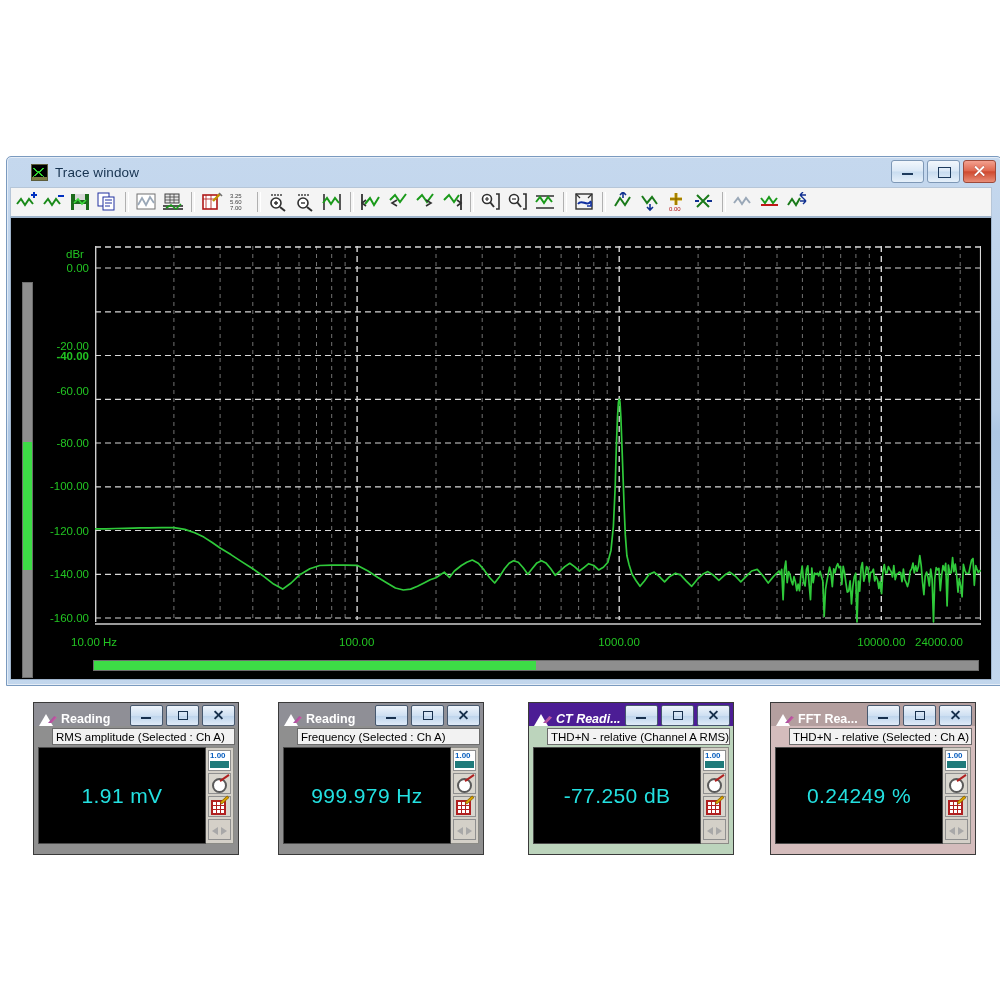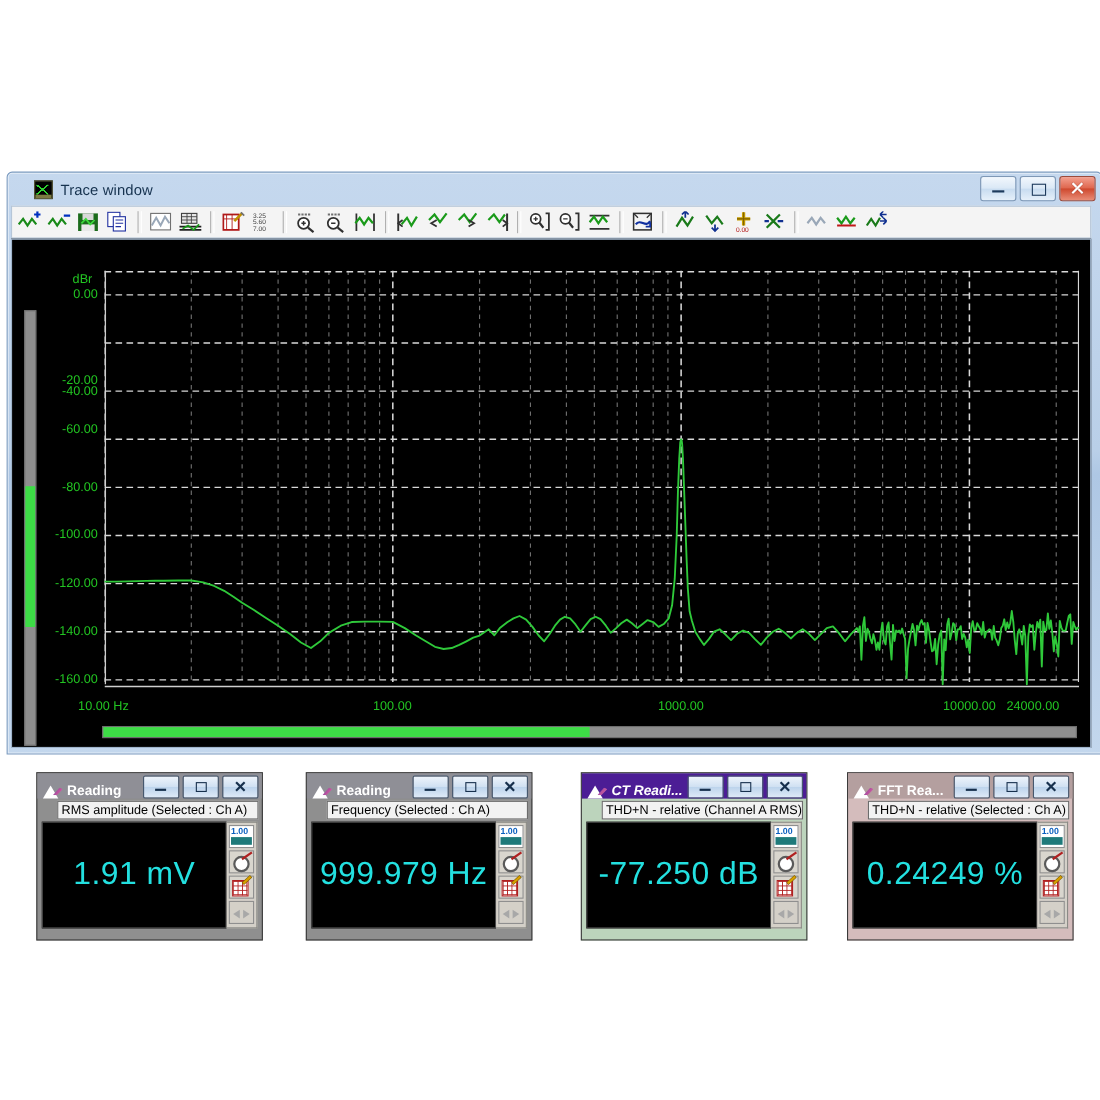--- a/index.html
+++ b/index.html
@@ -149,21 +149,21 @@
     margin:2px 3px 0 18px;height:17px;background:#f2f2f2;border:1px solid #6c6c6c;
     font-size:11.5px;color:#000;display:flex;align-items:center;padding-left:3px;
     box-sizing:border-box;white-space:nowrap;overflow:hidden;
   }
   .rp-body{
     position:absolute;left:4px;top:44px;right:4px;bottom:10px;display:flex;
   }
   .rp-display{
     flex:1 1 auto;background:#000;border:1px solid #4a4a4a;
     display:flex;align-items:center;justify-content:center;
-    font-size:29px;color:#23e0e0;letter-spacing:.4px;white-space:nowrap;
+    font-size:21px;color:#23e0e0;letter-spacing:.4px;white-space:nowrap;
   }
   .rp-side{
     width:27px;flex:0 0 auto;background:#d4d0c8;border:1px solid #8b8b86;border-left:none;
     display:flex;flex-direction:column;align-items:center;padding-top:2px;gap:2px;
   }
   .sbtn{
     width:23px;height:21px;border:1px solid #8f8f8f;background:#d9d6ce;position:relative;cursor:pointer;
     box-sizing:border-box;
   }
   .sbtn.num{background:#ffffff;}
@@ -410,21 +410,21 @@
   <div id="graph-outer">
 
     <div id="vscroll">
       <div id="vthumb"></div>
     </div>
 
     <div id="ylabel-unit">dBr</div>
     <div id="yticks">
         <div class="ytick" style="top: 50px;">0.00</div>
         <div class="ytick" style="top: 92px; margin-top: 36px;">-20.00</div>
-        <div class="ytick" style="top: 137.5px;">-40.00</div>
+        <div class="ytick" style="top: 137.5px; font-weight: bold;">-40.00</div>
         <div class="ytick" style="top: 173px;">-60.00</div>
         <div class="ytick" style="top: 225px;">-80.00</div>
         <div class="ytick" style="top: 268px;">-100.00</div>
         <div class="ytick" style="top: 312.5px;">-120.00</div>
         <div class="ytick" style="top: 356.25px;">-140.00</div>
         <div class="ytick" style="top: 400px;">-160.00</div>
       </div>
 
     <svg id="plot" viewBox="0 0 886 382" preserveAspectRatio="none">
         <rect x="0" y="0" width="886" height="382" fill="#000"></rect>

